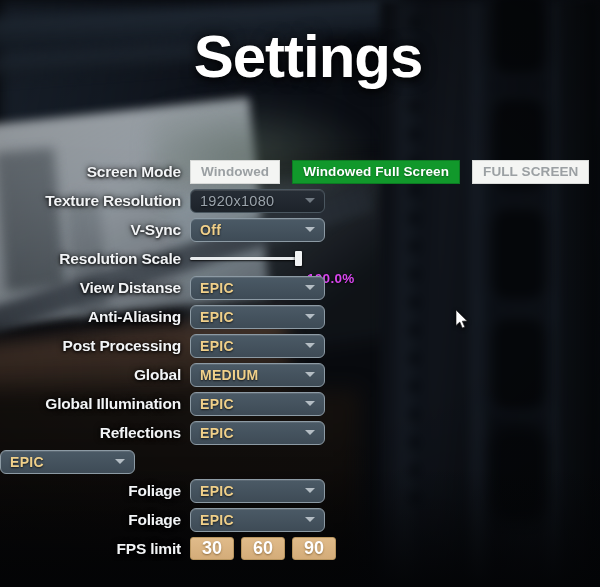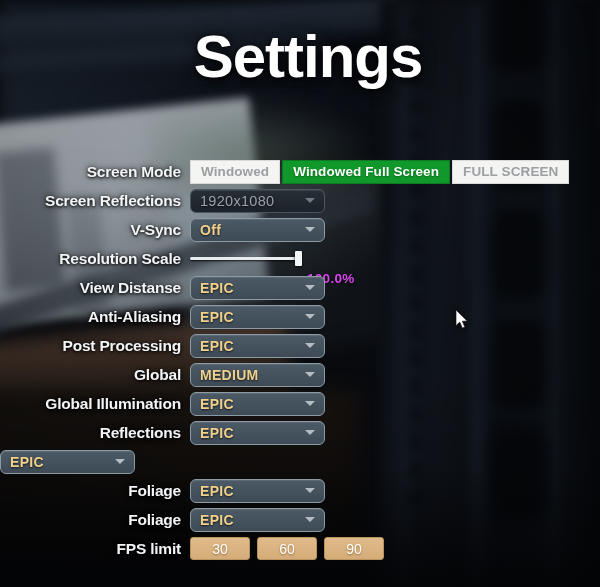--- a/index.html
+++ b/index.html
@@ -195,21 +195,21 @@
     letter-spacing: -.2px;
     white-space: nowrap;
     text-shadow: 0 1px 3px rgba(0,0,0,.95), 0 0 6px rgba(0,0,0,.8);
   }
   .control { position: relative; height: 29px; display: flex; align-items: center; }
 
   
   .seg {
     display: flex;
     align-items: center;
-    gap: 2px;
+    gap: 12px;
   }
   .seg-btn {
     height: 24px;
     padding: 0 10px;
     display: flex;
     align-items: center;
     justify-content: center;
     font-size: 13.5px;
     font-weight: bold;
     background: #f4f5f3;
@@ -293,28 +293,28 @@
     font-size: 13.5px;
     font-weight: bold;
     letter-spacing: .3px;
     text-shadow: 0 1px 3px rgba(0,0,0,.95);
     margin-top: 40px;
   }
 
   
   .fps-group { display: flex; gap: 7px; }
   .fps-btn {
-    width: 60px;
+    width: 44px;
     height: 23px;
     border-radius: 3px;
     background: linear-gradient(180deg, #e0bb8a, #d4ac79);
     border: 1px solid #b8955f;
     color: #ffffff;
-    font-size: 14px;
-    font-weight: normal;
+    font-size: 18px;
+    font-weight: bold;
     display: flex;
     align-items: center;
     justify-content: center;
     text-shadow: 0 1px 2px rgba(120,85,40,.75);
   }
 
   
   .cursor {
     position: absolute;
     left: 456px;
@@ -395,21 +395,21 @@
         <div class="label">Screen Mode</div>
         <div class="control">
           <div class="seg">
             <div class="seg-btn">Windowed</div>
             <div class="seg-btn selected">Windowed Full Screen</div>
             <div class="seg-btn">FULL SCREEN</div>
           </div>
         </div>
       </div>
       <div class="row">
-        <div class="label">Screen Reflections</div>
+        <div class="label">Texture Resolution</div>
         <div class="control">
           <div class="dd muted">
             <div class="dd-value">1920x1080</div>
             <div class="dd-arrow"></div>
           </div>
         </div>
       </div>
       <div class="row">
         <div class="label">V-Sync</div>
         <div class="control">

